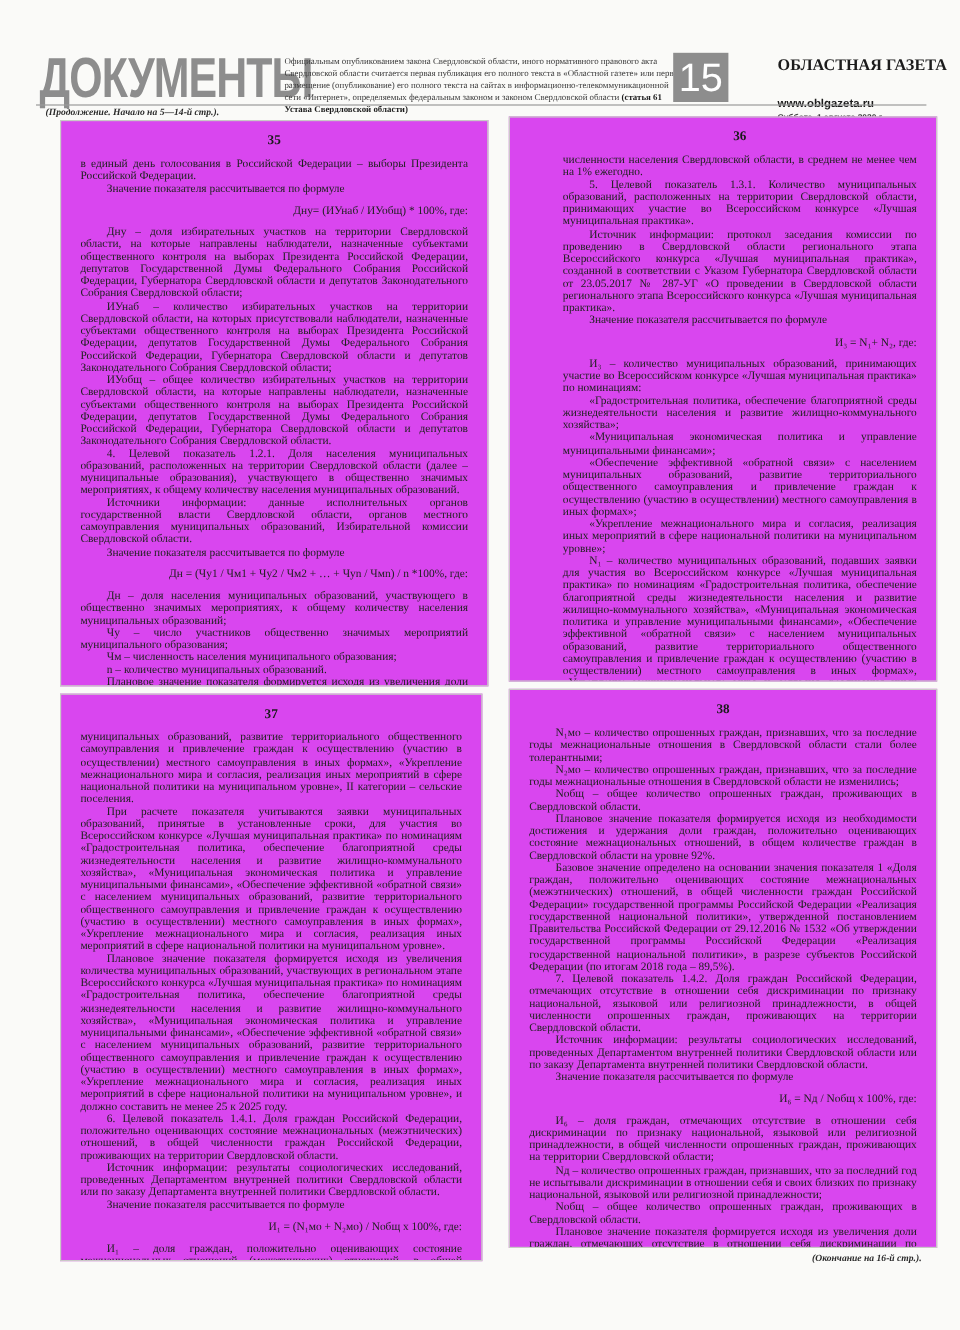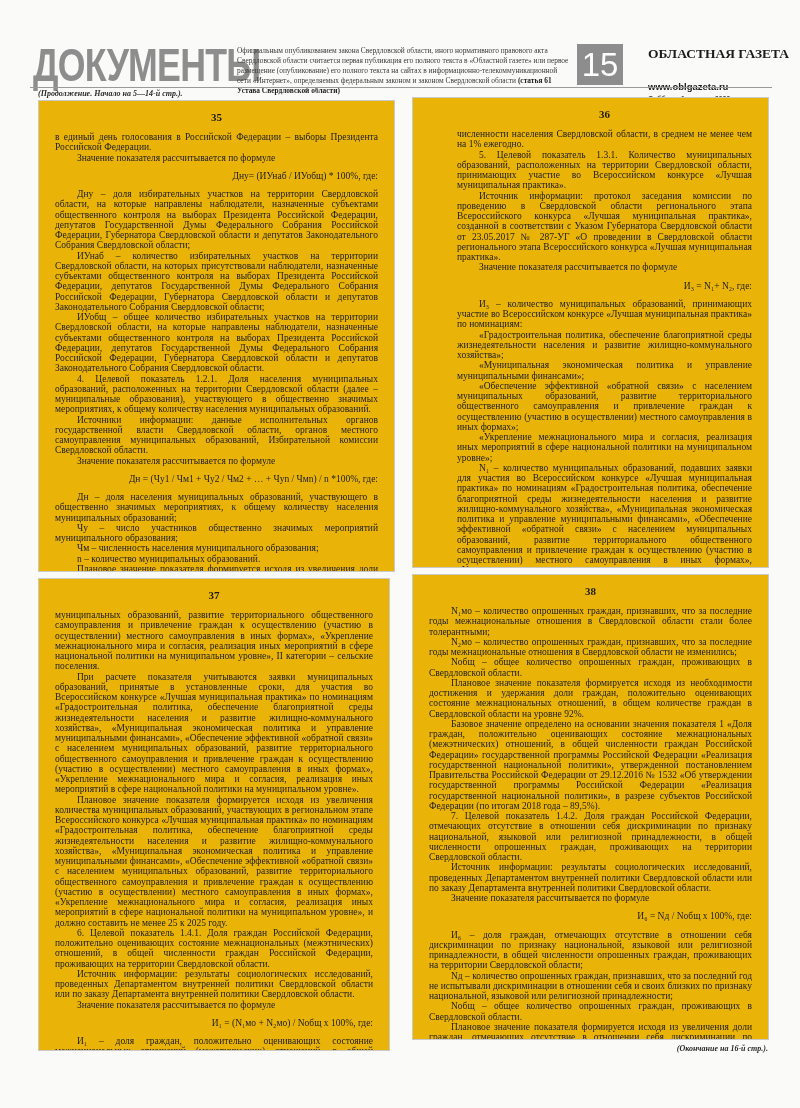--- a/index.html
+++ b/index.html
@@ -15,21 +15,21 @@
     font-size:47px;color:#8d8d8d;letter-spacing:-1px;
     transform:scaleX(0.76);transform-origin:left center;white-space:nowrap;
   }
   .legal-note{
     position:absolute;left:237px;top:46px;width:332px;
     font-family:"Liberation Serif",serif;font-size:7.4px;line-height:9.9px;
     color:#3a3a3a;text-align:left;
   }
   .legal-note b{color:#1c1c1c;}
   .pagenum-box{
-    position:absolute;left:577px;top:44px;width:46px;height:41px;
+    position:absolute;left:561px;top:44px;width:46px;height:41px;
     background:#8d8d8d;color:#ffffff;
     font-family:"Liberation Sans",sans-serif;font-size:33px;font-weight:normal;
     display:flex;align-items:center;justify-content:center;
   }
   .paper-info{position:absolute;left:648px;top:46px;width:125px;}
   .paper-name{
     font-family:"Liberation Serif",serif;font-weight:bold;font-size:13.5px;
     color:#1c1c1c;white-space:nowrap;
   }
   .paper-site{
@@ -47,22 +47,22 @@
   .continuation-note{
     position:absolute;left:38px;top:89px;width:356px;
     font-size:8px;font-style:italic;font-weight:bold;color:#2a2a2a;
   }
   .ending-note{
     position:absolute;left:412px;top:1044px;width:356px;text-align:right;
     font-size:8px;font-style:italic;font-weight:bold;color:#2a2a2a;
   }
   
   .card{
-    position:absolute;background:#eab308;border:1px solid #c9c9c6;
-    box-sizing:border-box;padding:7px 16px 6px 16px;overflow:hidden;
+    position:absolute;background:#d946ef;border:1px solid #c9c9c6;
+    box-sizing:border-box;padding:7px 16px 6px 16px;overflow:hidden;margin-left:12px;
   }
   .card-35{left:38px;top:100px;width:357px;height:472px;}
   .card-36{left:412px;top:97px;width:357px;height:471px;padding-left:44px;}
   .card-37{left:38px;top:578px;width:352px;height:473px;}
   .card-38{left:412px;top:574px;width:357px;height:466px;}
   .block-number{
     text-align:center;font-weight:bold;font-size:11px;color:#1a1a1a;
     margin:3px 0 9px 0;
   }
   .block-body{font-size:9.5px;line-height:10.25px;}

